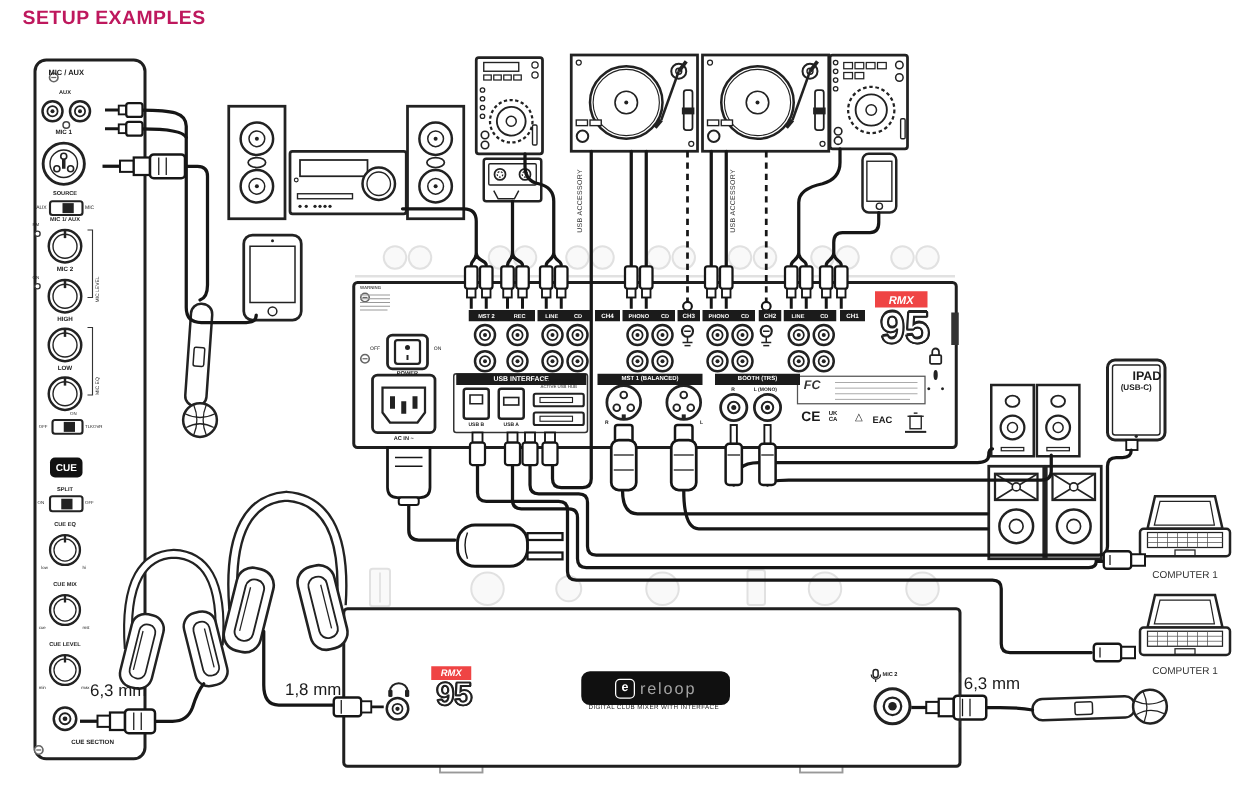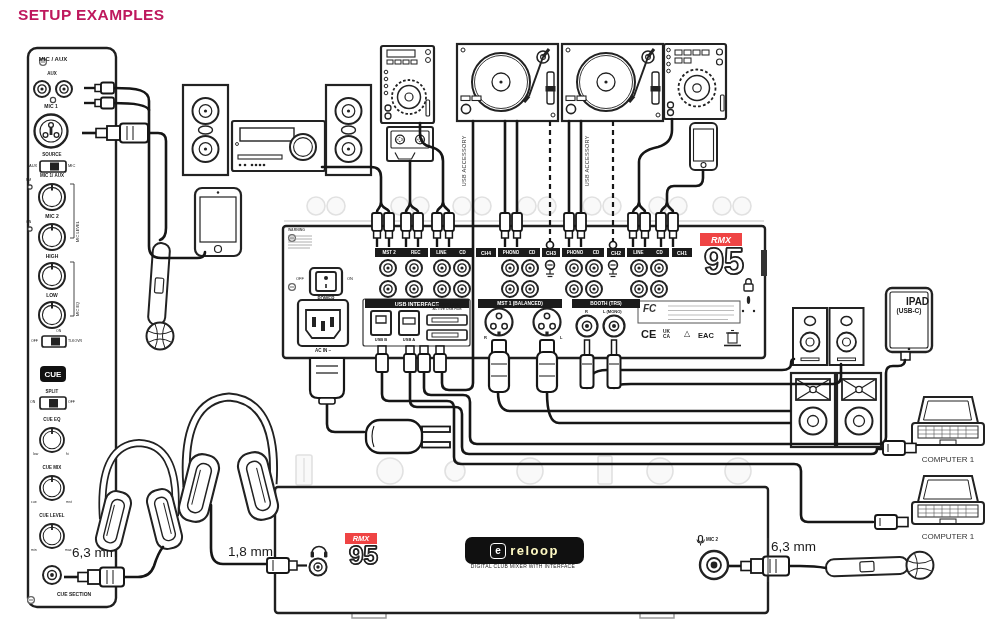--- a/index.html
+++ b/index.html
@@ -21,21 +21,21 @@
   .cuebtn{position:absolute;background:#111;color:#fff;border-radius:4px;display:flex;
           align-items:center;justify-content:center;font-weight:bold;}
   .outnum{color:#fff;font-weight:bold;-webkit-text-stroke:1.5px #222;
           text-shadow:1px 0 #222,-1px 0 #222,0 1px #222,0 -1px #222;line-height:.9;}
   .rmxbar{position:absolute;background:#ef4444;color:#fff;display:flex;align-items:center;
           justify-content:center;font-style:italic;font-weight:bold;}
   .reloop{position:absolute;background:#101010;border:2.5px solid #101010;border-radius:7px;
           display:flex;align-items:center;justify-content:center;gap:4px;}
   .reloop .sym{width:14px;height:14px;border:1.8px solid #fff;border-radius:4px;color:#fff;
           font-weight:bold;font-size:10px;display:flex;align-items:center;justify-content:center;}
-  .reloop .wd{color:#fef9c3;font-weight:bold;font-size:13px;letter-spacing:1.5px;}
+  .reloop .wd{color:#a3a3a3;font-weight:normal;font-size:13px;letter-spacing:1.5px;}
   .ukca{white-space:pre-line;line-height:1.05;}
   .gray{color:#333;}
 </style>
 </head>
 <body>
 
 <div id="stage">
 
 <svg width="1000" height="629" viewBox="0 0 1000 629">
   <defs>

